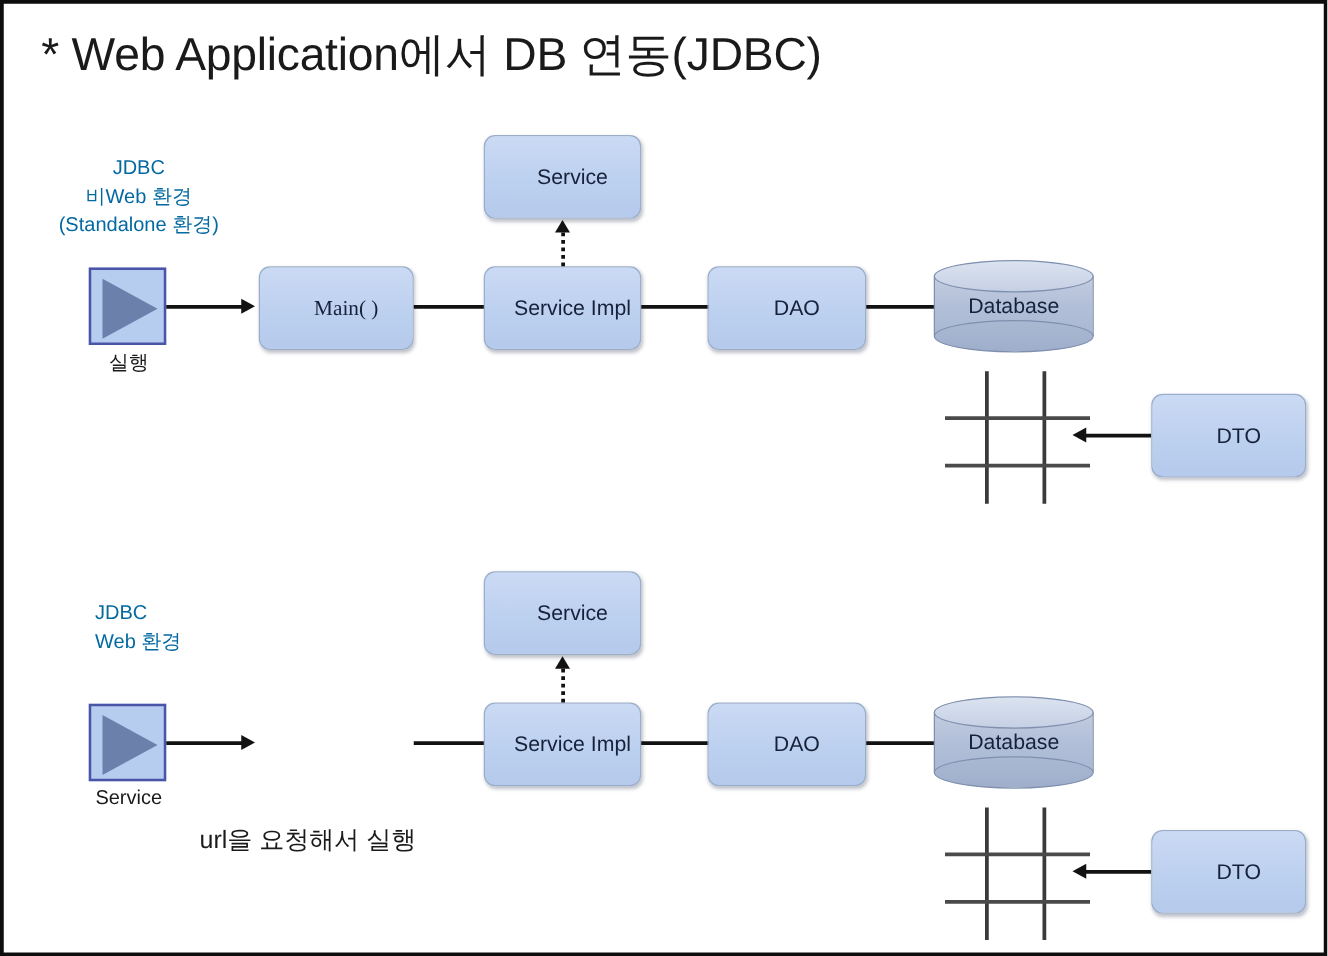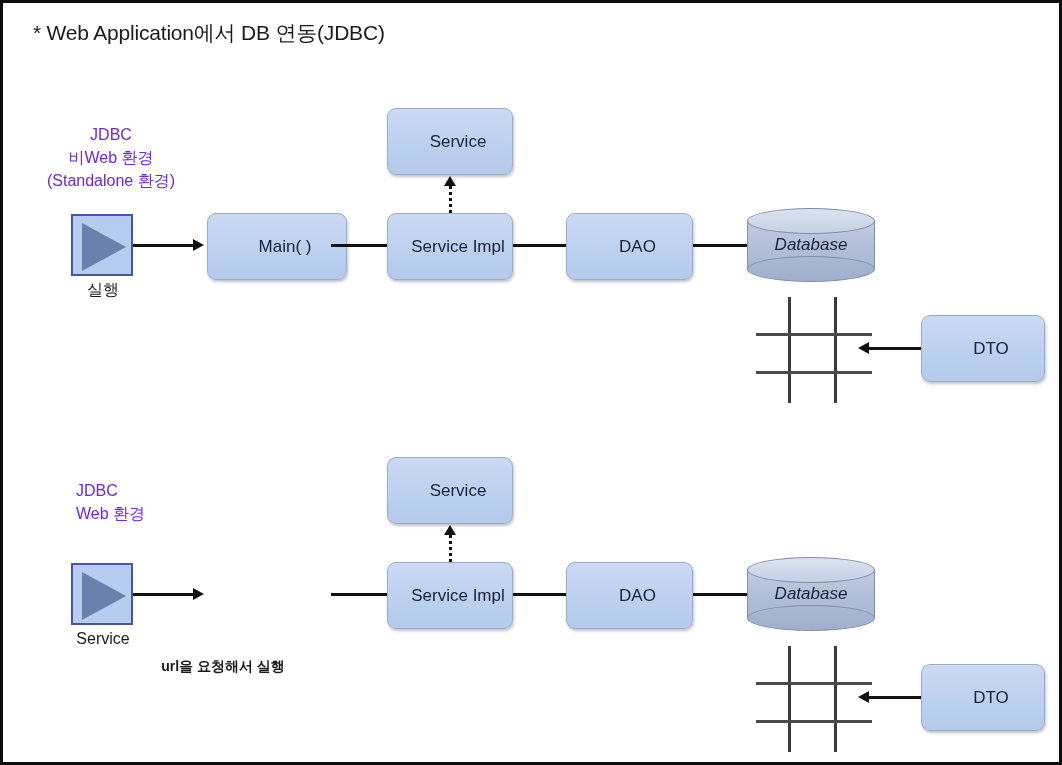--- a/index.html
+++ b/index.html
@@ -18,48 +18,47 @@
     border: 3px solid #0d0d0d;
     box-sizing: border-box;
     overflow: hidden;
   }
 
   
   .title {
     position: absolute;
     left: 30px;
     top: 16px;
-    font-size: 21px;
+    font-size: 37px;
     color: #1a1a1a;
     letter-spacing: -0.2px;
     white-space: nowrap;
   }
 
   
   .grp-label {
     position: absolute;
     font-size: 16px;
-    color: #6d28d9;
+    color: #0369a1;
     line-height: 1.45;
     text-align: center;
     white-space: pre;
   }
 
   
   .caption {
     position: absolute;
     font-size: 16px;
     color: #1a1a1a;
     text-align: center;
     white-space: nowrap;
   }
   .caption.small {
-    font-size: 14px;
-    text-align: center;
-    font-weight: bold;
+    font-size: 20px;
+    text-align: right;
   }
 
   
   .box {
     position: absolute;
     box-sizing: border-box;
     border: 1px solid #9aadc9;
     border-radius: 9px;
     background: linear-gradient(180deg, #cbdaf4 0%, #bcd0ef 55%, #b5caec 100%);
     box-shadow: 1px 2px 3px rgba(60,70,90,0.33);
@@ -69,21 +68,20 @@
     font-size: 17px;
     color: #16213a;
     white-space: nowrap;
     padding-left: 16px;
   }
 
   
   .cyl {
     position: absolute;
     box-sizing: border-box;
-    font-style: italic;
   }
   .cyl .body {
     position: absolute;
     left: 0;
     right: 0;
     top: 13px;
     bottom: 13px;
     background: linear-gradient(180deg, #c2ccdf 0%, #b2bfd8 50%, #a9b7d3 100%);
     border-left: 1px solid #7f8fae;
     border-right: 1px solid #7f8fae;
@@ -207,21 +205,21 @@
 (Standalone 환경)</div>
 
   <div class="play-icon" style="left:68px; top:211px; width:62px; height:62px;">
     <span class="tri"></span>
   </div>
   <div class="caption" style="left:60px; top:277px; width:80px;">실행</div>
 
   <div class="hline" style="left:130px; top:241px; width:62px;"></div>
   <div class="arrow-right" style="left:190px; top:236px;"></div>
 
-  <div class="box" style="left:204px; top:210px; width:140px; height:67px;">Main( )</div>
+  <div class="box" style="left:204px; top:210px; width:124px; height:67px;font-family:Liberation Serif, serif;">Main( )</div>
 
   <div class="hline" style="left:328px; top:241px; width:57px;"></div>
 
   <div class="box" style="left:384px; top:105px; width:126px; height:67px;">Service</div>
 
   <div class="box" style="left:384px; top:210px; width:126px; height:67px;">Service Impl</div>
 
   <div class="dotted-v" style="left:446px; top:183px; height:27px;"></div>
   <div class="arrow-up" style="left:441px; top:173px;"></div>
 

